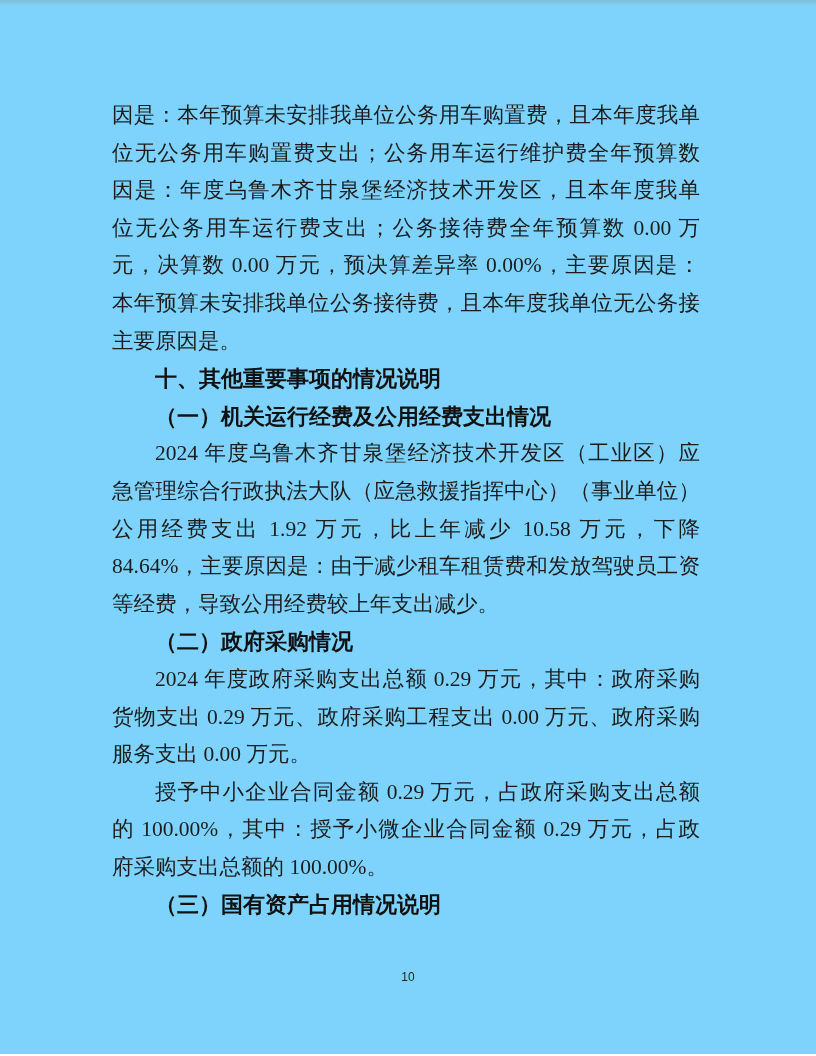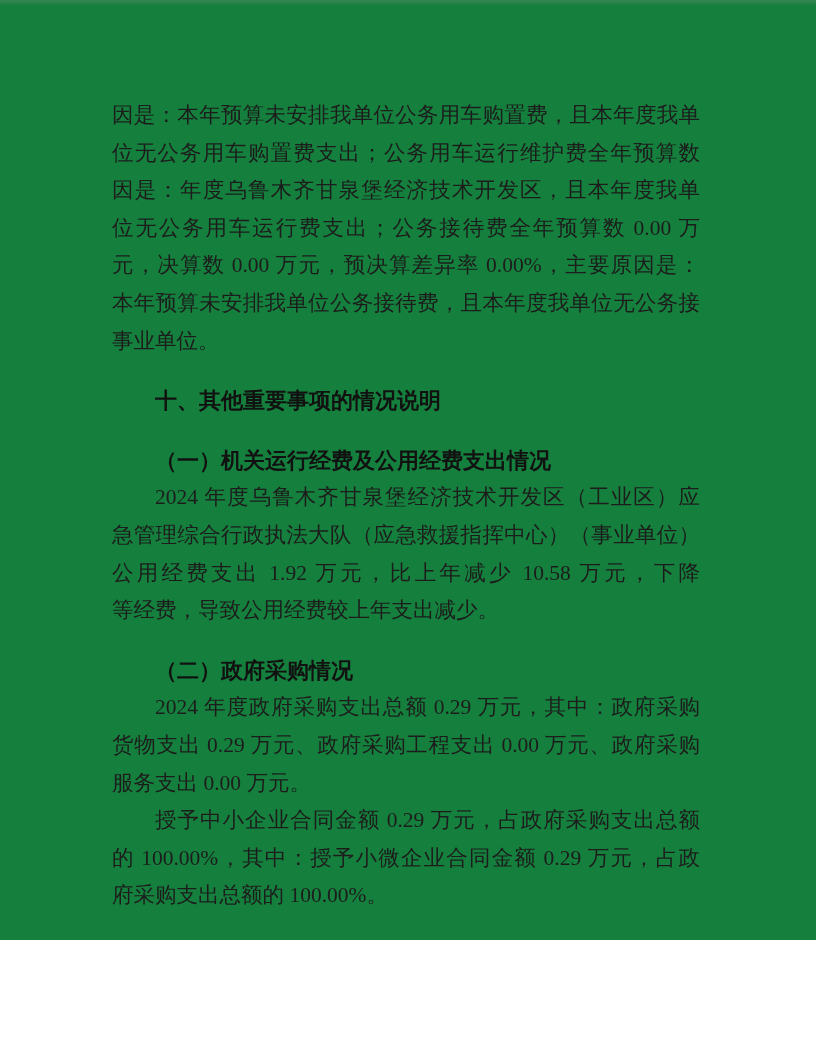--- a/index.html
+++ b/index.html
@@ -3,22 +3,22 @@
 <meta charset="utf-8">
 <style>
   html, body {
     margin: 0;
     padding: 0;
     background: #ffffff;
   }
   .page {
     position: relative;
     width: 816px;
-    height: 940px;
-    background: #15803d;
+    height: 1054px;
+    background: #7dd3fc;
     overflow: hidden;
     font-family: "Liberation Serif", "DejaVu Serif", serif;
     color: #1c1c1c;
   }
   
   .scan-artifact {
     position: absolute;
     top: 0; left: 0; right: 0;
     height: 6px;
     background: linear-gradient(to bottom, rgba(140,140,140,0.30), rgba(255,255,255,0));
@@ -45,21 +45,20 @@
   
   .ind {
     text-indent: 43px;
   }
   
   .h {
     font-family: "Liberation Sans", "DejaVu Sans", sans-serif;
     font-weight: 700;
     font-size: 22px;
     color: #111111;
-    margin-top: 22px;
   }
   .footer {
     position: absolute;
     top: 967px;
     left: 0;
     width: 100%;
     text-align: center;
     font-size: 12px;
     line-height: 20px;
     color: #222222;
@@ -72,26 +71,27 @@
 <div class="page">
   <div class="scan-artifact"></div>
 
   <div class="body-text">
     <div class="ln j">因是：本年预算未安排我单位公务用车购置费，且本年度我单</div>
     <div class="ln j">位无公务用车购置费支出；公务用车运行维护费全年预算数</div>
     <div class="ln j">因是：年度乌鲁木齐甘泉堡经济技术开发区，且本年度我单</div>
     <div class="ln j">位无公务用车运行费支出；公务接待费全年预算数 0.00 万</div>
     <div class="ln j">元，决算数 0.00 万元，预决算差异率 0.00%，主要原因是：</div>
     <div class="ln j">本年预算未安排我单位公务接待费，且本年度我单位无公务接</div>
-    <div class="ln">事业单位。</div>
+    <div class="ln">主要原因是。</div>
     <div class="ln h ind">十、其他重要事项的情况说明</div>
     <div class="ln h ind">（一）机关运行经费及公用经费支出情况</div>
     <div class="ln j ind">2024 年度乌鲁木齐甘泉堡经济技术开发区（工业区）应</div>
     <div class="ln j">急管理综合行政执法大队（应急救援指挥中心）（事业单位）</div>
     <div class="ln j">公用经费支出 1.92 万元，比上年减少 10.58 万元，下降</div>
+    <div class="ln j">84.64%，主要原因是：由于减少租车租赁费和发放驾驶员工资</div>
     <div class="ln">等经费，导致公用经费较上年支出减少。</div>
     <div class="ln h ind">（二）政府采购情况</div>
     <div class="ln j ind">2024 年度政府采购支出总额 0.29 万元，其中：政府采购</div>
     <div class="ln j">货物支出 0.29 万元、政府采购工程支出 0.00 万元、政府采购</div>
     <div class="ln">服务支出 0.00 万元。</div>
     <div class="ln j ind">授予中小企业合同金额 0.29 万元，占政府采购支出总额</div>
     <div class="ln j">的 100.00%，其中：授予小微企业合同金额 0.29 万元，占政</div>
     <div class="ln">府采购支出总额的 100.00%。</div>
     <div class="ln h ind">（三）国有资产占用情况说明</div>
   </div>

